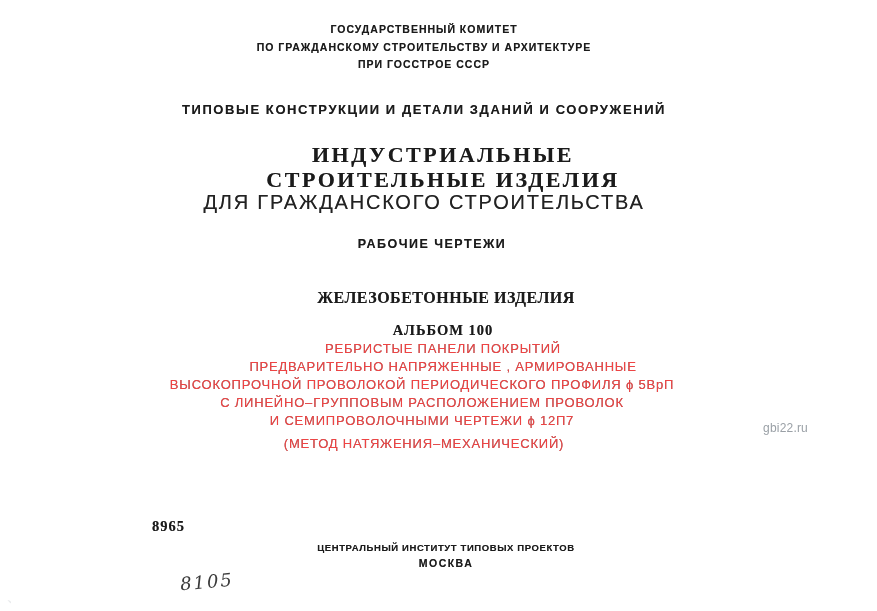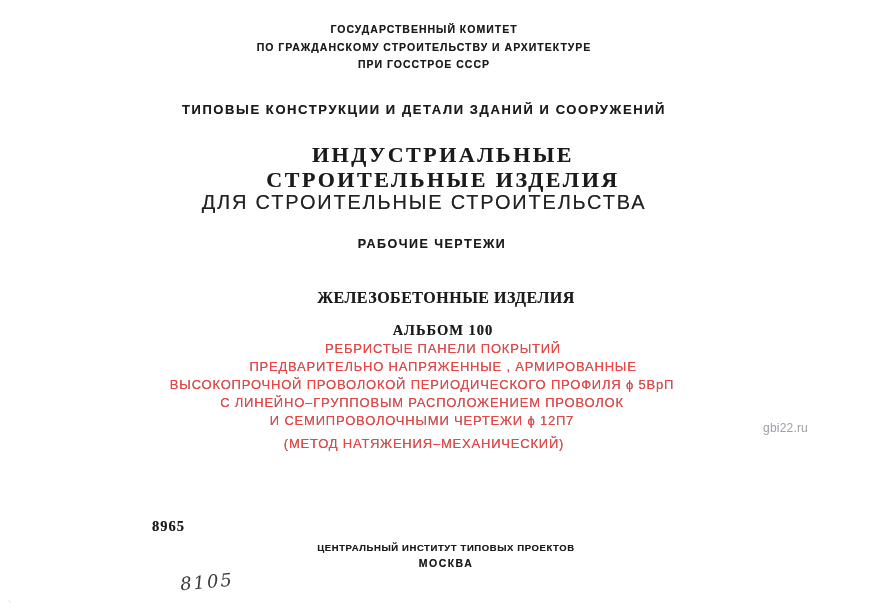--- a/index.html
+++ b/index.html
@@ -74,21 +74,21 @@
     <div>ПО ГРАЖДАНСКОМУ СТРОИТЕЛЬСТВУ И АРХИТЕКТУРЕ</div>
     <div>ПРИ ГОССТРОЕ СССР</div>
   </div>
 
   <div class="cline c-main series-heading ink">ТИПОВЫЕ КОНСТРУКЦИИ И ДЕТАЛИ ЗДАНИЙ И СООРУЖЕНИЙ</div>
 
   <div class="cline c-serif title-serif ink">
     <div>ИНДУСТРИАЛЬНЫЕ</div>
     <div>СТРОИТЕЛЬНЫЕ ИЗДЕЛИЯ</div>
   </div>
-  <div class="cline c-main title-sans ink">ДЛЯ СТРОИТЕЛЬНЫЕ СТРОИТЕЛЬСТВА</div>
+  <div class="cline c-main title-sans ink">ДЛЯ ГРАЖДАНСКОГО СТРОИТЕЛЬСТВА</div>
 
   <div class="cline c-sub subtitle ink">РАБОЧИЕ ЧЕРТЕЖИ</div>
 
   <div class="cline c-ser2 series-line2 ink">ЖЕЛЕЗОБЕТОННЫЕ ИЗДЕЛИЯ</div>
 
   <div class="cline c-serif album-head ink">АЛЬБОМ 100</div>
   <div class="cline c-serif album-l2 desc ink">РЕБРИСТЫЕ ПАНЕЛИ ПОКРЫТИЙ</div>
   <div class="cline c-serif album-l3 desc ink">ПРЕДВАРИТЕЛЬНО НАПРЯЖЕННЫЕ , АРМИРОВАННЫЕ</div>
   <div class="cline c-desc album-l4 desc ink">ВЫСОКОПРОЧНОЙ ПРОВОЛОКОЙ ПЕРИОДИЧЕСКОГО ПРОФИЛЯ ϕ 5ВрП</div>
   <div class="cline c-desc album-l5 desc ink">С ЛИНЕЙНО–ГРУППОВЫМ РАСПОЛОЖЕНИЕМ ПРОВОЛОК</div>

